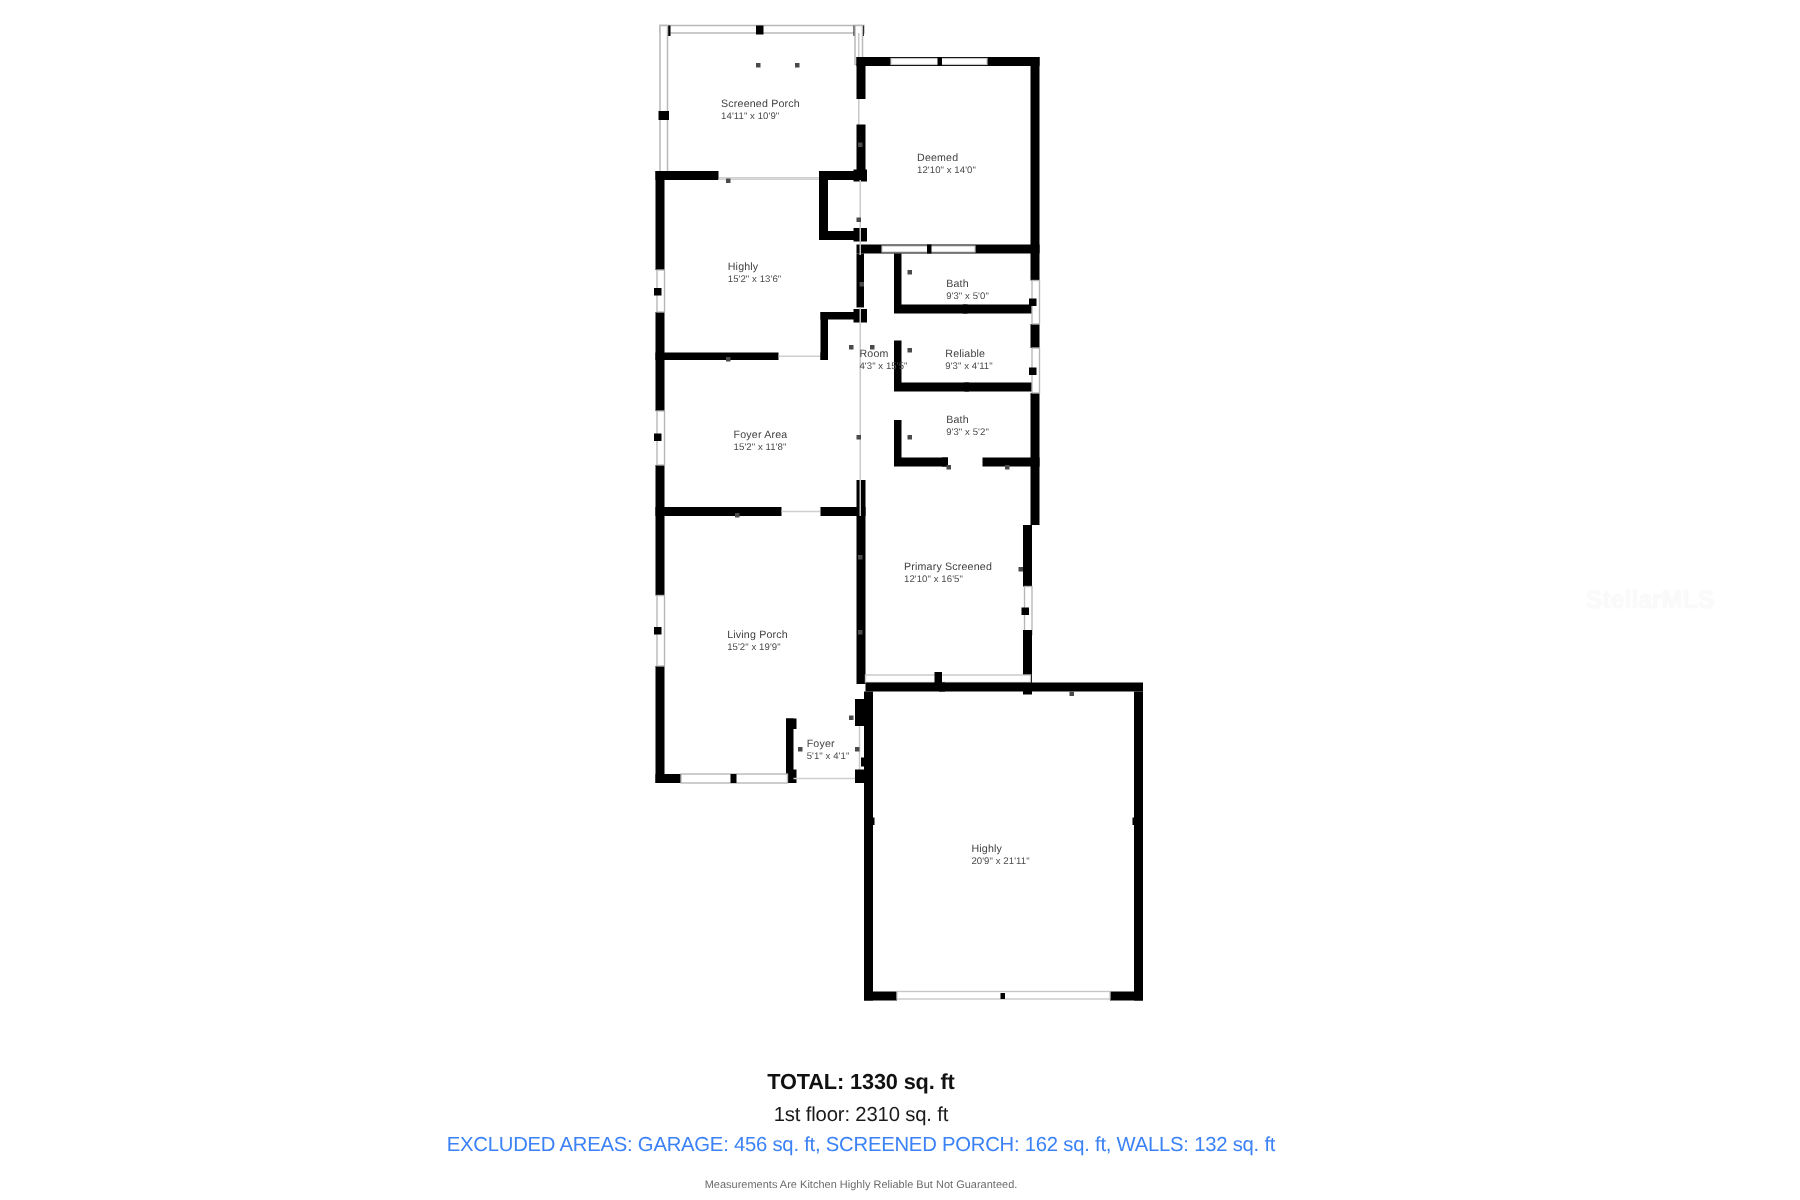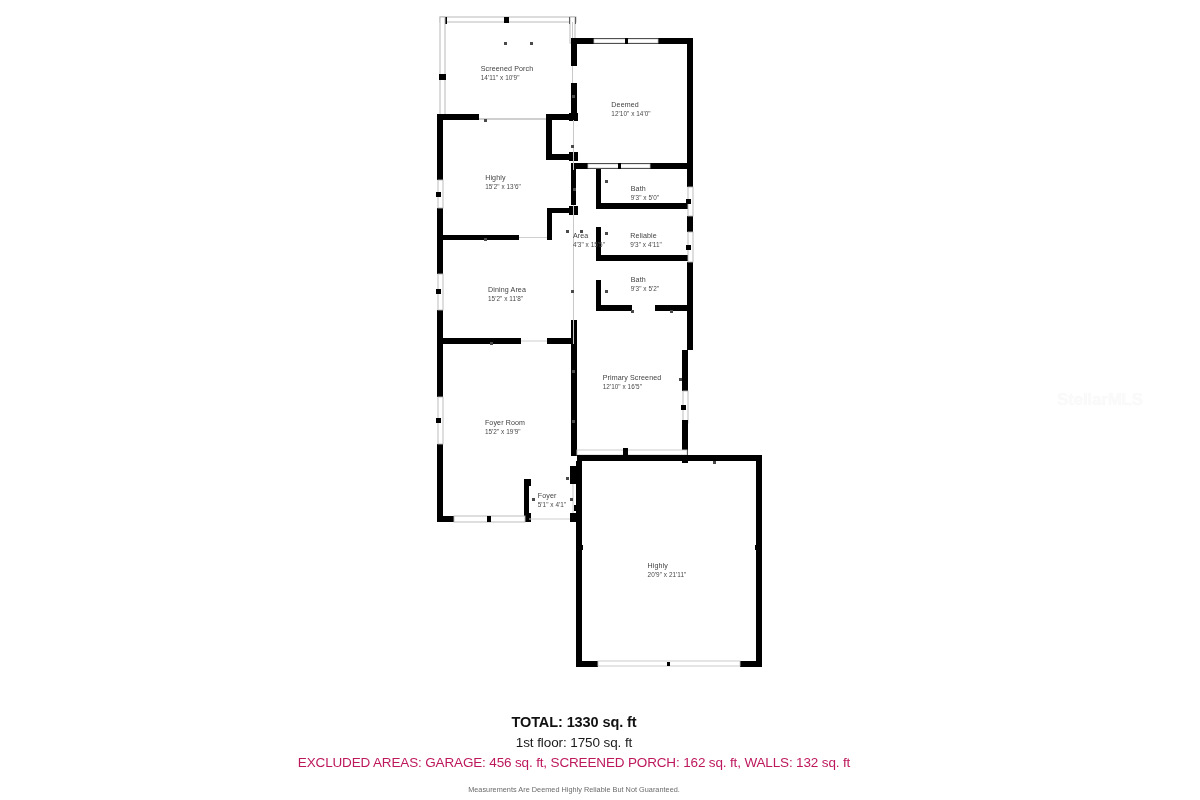--- a/index.html
+++ b/index.html
@@ -80,21 +80,21 @@
     letter-spacing: -0.1px;
   }
   #summary .floor {
     font-size: 13.5px;
     color: #1a1a1a;
     line-height: 1.5;
     letter-spacing: -0.1px;
   }
   #summary .excluded {
     font-size: 13.5px;
-    color: #be185d;
+    color: #3b82f6;
     line-height: 1.5;
     letter-spacing: -0.15px;
   }
   #summary .disclaimer {
     margin-top: 11px;
     font-size: 7.3px;
     color: #6b6b6b;
     letter-spacing: 0.02px;
   }
 </style>
@@ -267,54 +267,54 @@
   </div>
   <div class="room-label" style="left:503px; top:183px;">
     <span class="room-name">Highly</span>
     <span class="room-dims">15'2" x 13'6"</span>
   </div>
   <div class="room-label" style="left:645px; top:194px;">
     <span class="room-name">Bath</span>
     <span class="room-dims">9'3" x 5'0"</span>
   </div>
   <div class="room-label" style="left:589px; top:241px;">
-    <span class="room-name">Area</span>
+    <span class="room-name">Room</span>
     <span class="room-dims">4'3" x 15'5"</span>
   </div>
   <div class="room-label" style="left:646px; top:241px;">
     <span class="room-name">Reliable</span>
     <span class="room-dims">9'3" x 4'11"</span>
   </div>
   <div class="room-label" style="left:645px; top:285px;">
     <span class="room-name">Bath</span>
     <span class="room-dims">9'3" x 5'2"</span>
   </div>
   <div class="room-label" style="left:507px; top:295px;">
-    <span class="room-name">Dining Area</span>
+    <span class="room-name">Foyer Area</span>
     <span class="room-dims">15'2" x 11'8"</span>
   </div>
   <div class="room-label" style="left:632px; top:383px;">
     <span class="room-name">Primary Screened</span>
     <span class="room-dims">12'10" x 16'5"</span>
   </div>
   <div class="room-label" style="left:505px; top:428px;">
-    <span class="room-name">Foyer Room</span>
+    <span class="room-name">Living Porch</span>
     <span class="room-dims">15'2" x 19'9"</span>
   </div>
   <div class="room-label" style="left:552px; top:501px;">
     <span class="room-name">Foyer</span>
     <span class="room-dims">5'1" x 4'1"</span>
   </div>
   <div class="room-label" style="left:667px; top:571px;">
     <span class="room-name">Highly</span>
     <span class="room-dims">20'9" x 21'11"</span>
   </div>
 
   <div id="watermark">StellarMLS</div>
 
   <div id="summary">
     <div class="total">TOTAL: 1330 sq. ft</div>
-    <div class="floor">1st floor: 1750 sq. ft</div>
+    <div class="floor">1st floor: 2310 sq. ft</div>
     <div class="excluded">EXCLUDED AREAS: GARAGE: 456 sq. ft, SCREENED PORCH: 162 sq. ft, WALLS: 132 sq. ft</div>
-    <div class="disclaimer">Measurements Are Deemed Highly Reliable But Not Guaranteed.</div>
+    <div class="disclaimer">Measurements Are Kitchen Highly Reliable But Not Guaranteed.</div>
   </div>
 
 </div>
 
 </body></html>

